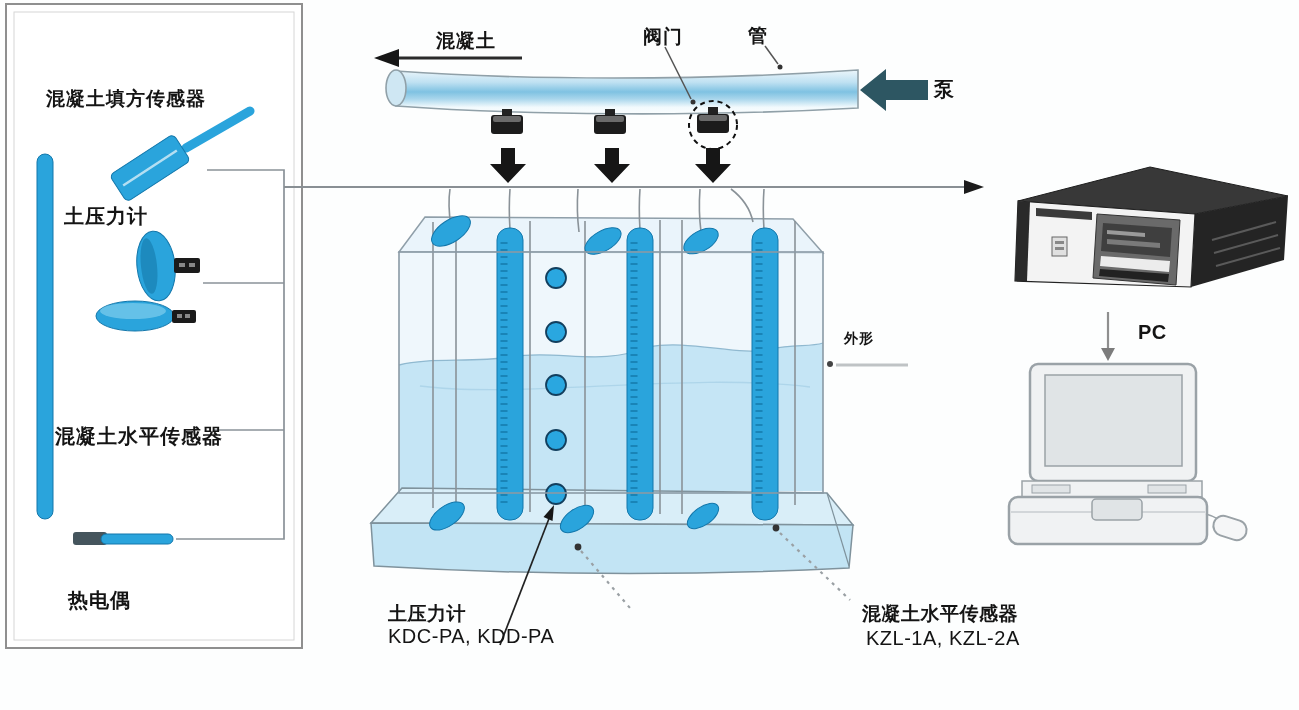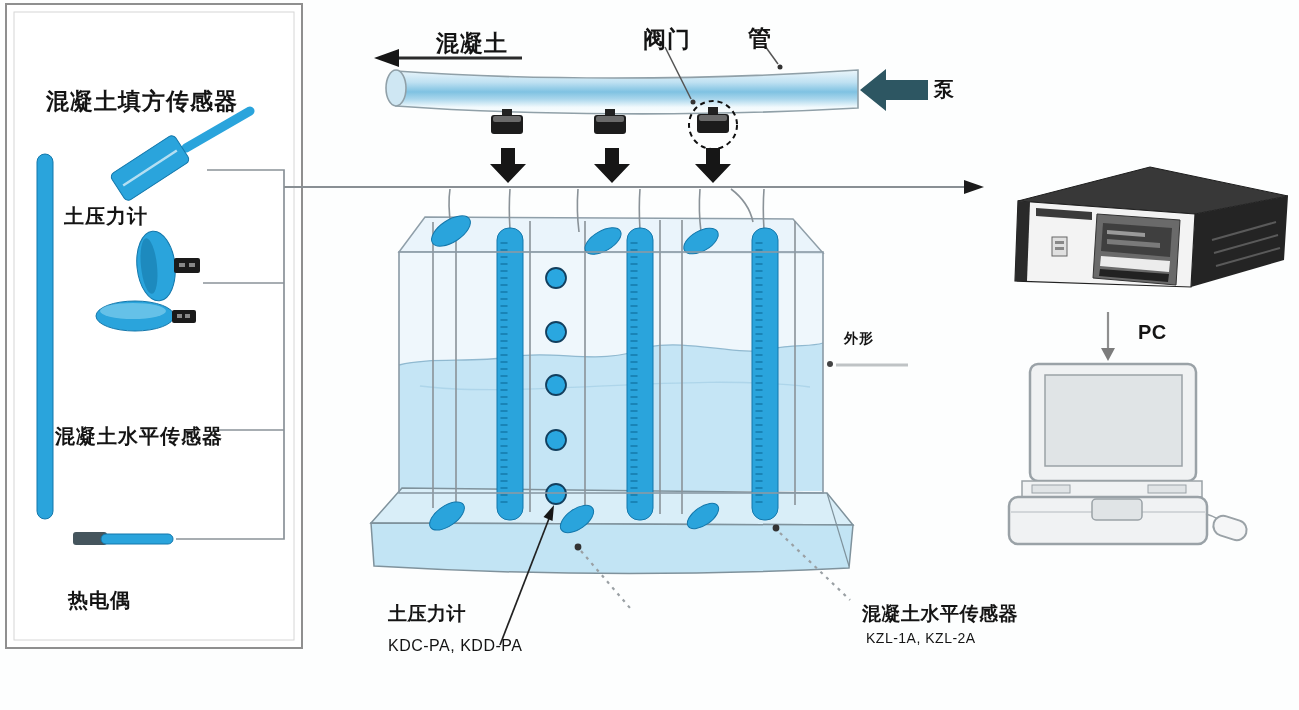--- a/index.html
+++ b/index.html
@@ -3,21 +3,21 @@
 <meta charset="utf-8">
 <style>
   html,body{margin:0;padding:0;background:#fff;}
   #canvas{
     position:relative;width:1299px;height:710px;background:#fdfefe;overflow:hidden;
     font-family:"Liberation Sans","DejaVu Sans",sans-serif;color:#141414;
   }
   svg{position:absolute;left:0;top:0;}
   .lbl{position:absolute;white-space:nowrap;font-weight:700;letter-spacing:1px;}
   .w4{font-weight:400;letter-spacing:0.5px;}
-  .s18{font-size:14px;} .s19{font-size:23px;} .s20{font-size:20px;}
+  .s18{font-size:14px;} .s19{font-size:19px;} .s20{font-size:20px;}
   .callout{position:absolute;font-size:19px;line-height:23px;font-weight:700;letter-spacing:0.5px;}
   .callout .models{font-weight:400;}
   .gap{height:17px;}
   
   .blue{fill:var(--sensor-blue);stroke:var(--sensor-blue-dark);stroke-width:1;}
   .blueline{stroke:var(--sensor-blue);}
   .concrete{fill:var(--concrete-fill);}
   .form{fill:var(--formwork-fill);}
   .wire{stroke:var(--line-gray);fill:none;}
   .blk{fill:var(--black);}
@@ -262,22 +262,22 @@
   <div class="lbl s19" style="left:643px;top:24px">阀门</div>
   <div class="lbl s19" style="left:748px;top:23px">管</div>
   <div class="lbl s20" style="left:934px;top:76px">泵</div>
 
   <div class="lbl s20 w4" style="left:1138px;top:321px;font-weight:700">PC</div>
 
   <div class="lbl s18" style="left:844px;top:330px">外形</div>
 
   <div class="callout" style="left:388px;top:602px">
     <div>土压力计</div>
-    <div class="models" style="margin-top:9px;font-size:16px">KDC-PA, KDD-PA</div>
+    <div class="models" style="font-size:20px">KDC-PA, KDD-PA</div>
   </div>
 
 
   <div class="callout" style="left:862px;top:601px;line-height:25px">
     <div>混凝土水平传感器</div>
-    <div class="models" style="padding-left:4px;font-size:14px">KZL-1A, KZL-2A</div>
+    <div class="models" style="padding-left:4px;font-size:20px">KZL-1A, KZL-2A</div>
   </div>
 
 </div>
 
 </body></html>

